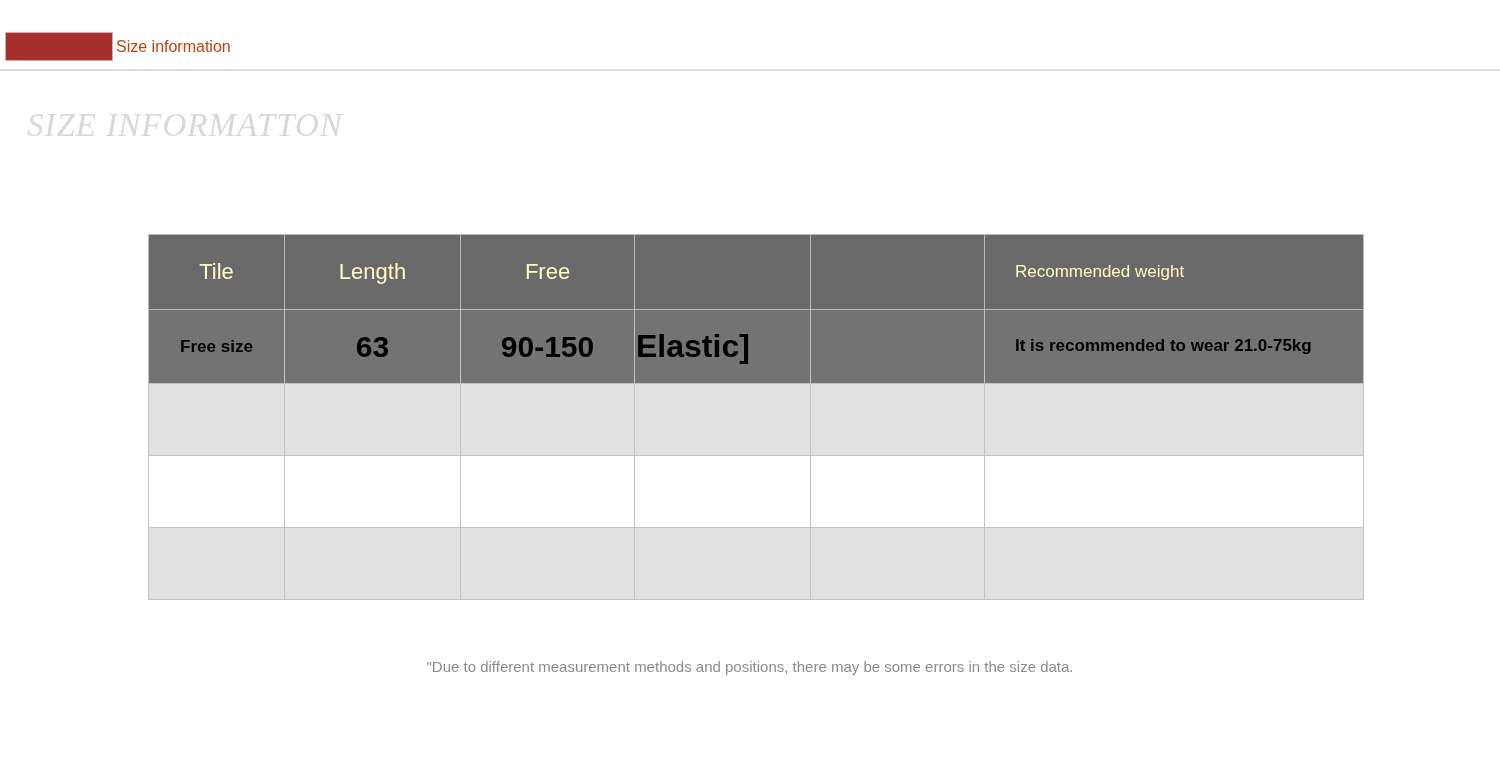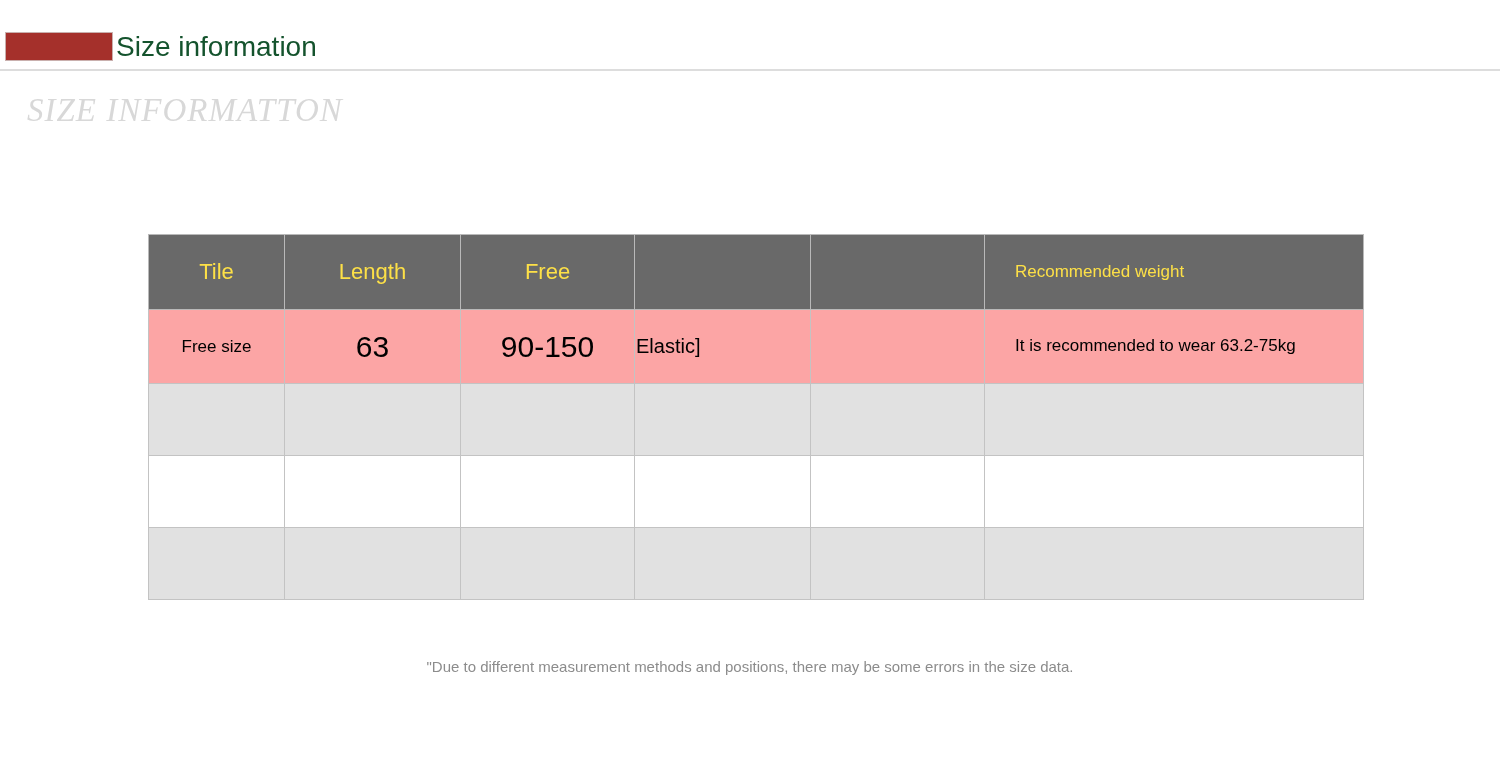--- a/index.html
+++ b/index.html
@@ -31,38 +31,38 @@
     background: #a5302b;
     border: 1px solid #c9b0ae;
     box-sizing: border-box;
   }
   #topbar-title {
     position: absolute;
     left: 116px;
     top: 32px;
     height: 29px;
     line-height: 29px;
-    font-size: 28px;
-    color: #14532d;
+    font-size: 16px;
+    color: #c2410c;
     white-space: nowrap;
   }
   #topbar-divider {
     position: absolute;
     left: 0;
     top: 69px;
     width: 1500px;
     height: 2px;
     background: #dddddd;
   }
 
   
   #page-title {
     position: absolute;
     left: 27px;
-    top: 92px;
+    top: 107px;
     font-family: "Liberation Serif", serif;
     font-style: italic;
     font-size: 33px;
     letter-spacing: 1px;
     color: #d8d8d8;
     white-space: nowrap;
   }
 
   
   #size-table {
@@ -80,44 +80,45 @@
   }
   .c0 { width: 135px; }
   .c1 { width: 175px; }
   .c2 { width: 173px; }
   .c3 { width: 175px; }
   .c4 { width: 173px; }
   .c5 { width: 348px; }
 
   #size-table thead td {
     background: #696969;
-    color: #fde047;
+    color: #fef9c3;
     height: 74px;
     border-color: #b9b9b9;
     text-align: center;
     font-size: 22px;
   }
   #size-table thead td.hdr-left {
     text-align: left;
     padding-left: 30px;
     font-size: 17px;
     line-height: 1.25;
     margin-top: 8px;
   }
 
   .row-data td {
     height: 73px;
-    background: #fca5a5;
+    background: #737373;
     text-align: center;
     color: #000000;
+    font-weight: bold;
   }
   .cell-sm  { font-size: 17px; }
   .cell-lg  { font-size: 30px; margin-top: 48px; }
   .cell-of  {
-    font-size: 20px;
+    font-size: 32px;
     text-align: left !important;
     padding-left: 1px !important;
     white-space: nowrap;
     overflow: visible;
   }
   .cell-note {
     text-align: left !important;
     padding-left: 30px !important;
     font-size: 17px;
     line-height: 1.3;
@@ -162,21 +163,21 @@
       <td class="c5 hdr-left">Recommended weight</td>
     </tr>
   </thead>
   <tbody>
     <tr class="row-data">
       <td class="c0 cell-sm">Free size</td>
       <td class="c1 cell-lg">63</td>
       <td class="c2 cell-lg">90-150</td>
       <td class="c3 cell-of">Elastic]</td>
       <td class="c4"></td>
-      <td class="c5 cell-note">It is recommended to wear 63.2-75kg</td>
+      <td class="c5 cell-note">It is recommended to wear 21.0-75kg</td>
     </tr>
     <tr class="row-blank shade">
       <td class="c0"></td>
       <td class="c1"></td>
       <td class="c2"></td>
       <td class="c3"></td>
       <td class="c4"></td>
       <td class="c5"></td>
     </tr>
     <tr class="row-blank plain">

